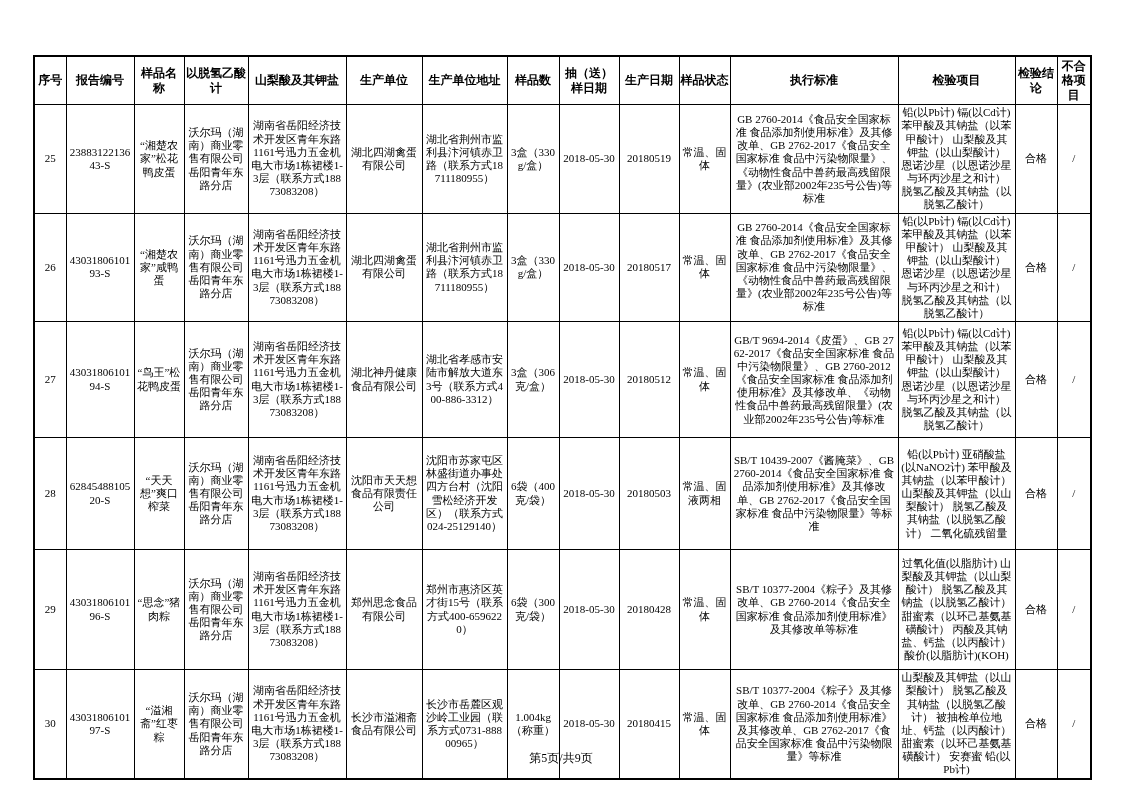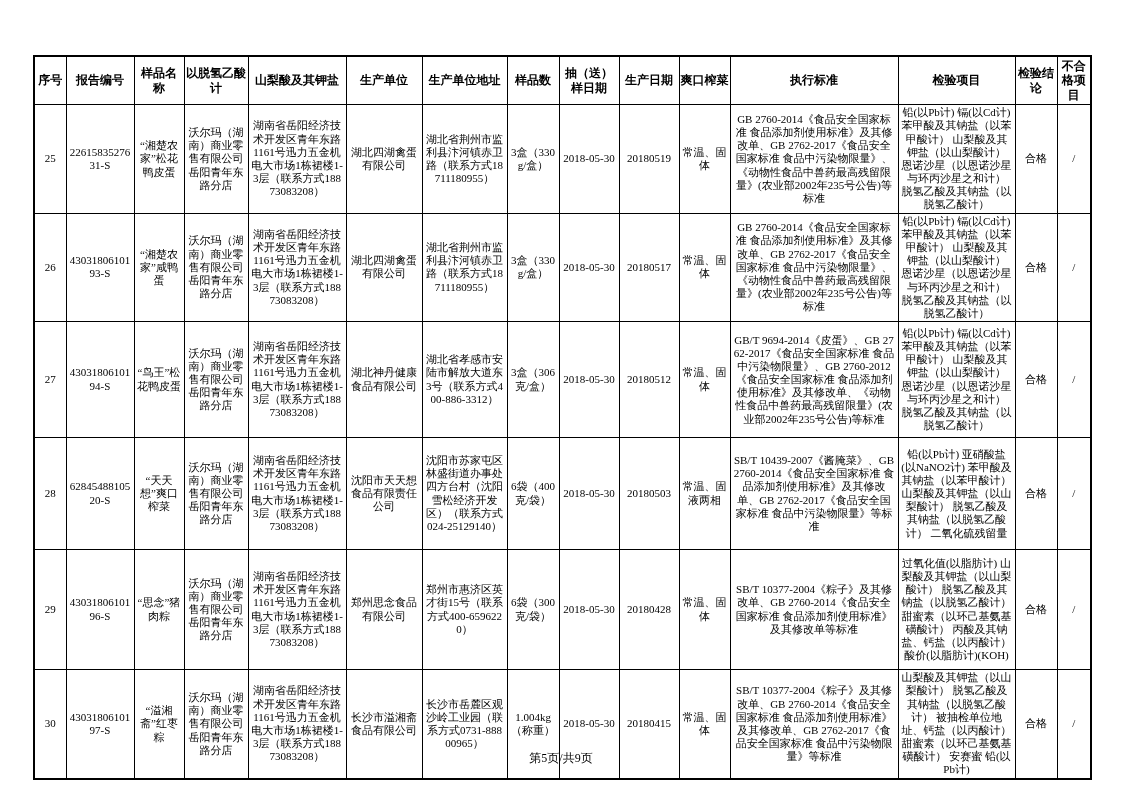--- a/index.html
+++ b/index.html
@@ -68,31 +68,31 @@
         <th>序号</th>
         <th>报告编号</th>
         <th>样品名称</th>
         <th>以脱氢乙酸计</th>
         <th>山梨酸及其钾盐</th>
         <th>生产单位</th>
         <th>生产单位地址</th>
         <th>样品数</th>
         <th>抽（送）样日期</th>
         <th>生产日期</th>
-        <th>爽口榨菜</th>
+        <th>样品状态</th>
         <th>执行标准</th>
         <th>检验项目</th>
         <th>检验结论</th>
         <th>不合格项目</th>
       </tr>
     </thead>
     <tbody>
       <tr style="height:105px">
         <td>25</td>
-        <td>2261583527631-S</td>
+        <td>2388312213643-S</td>
         <td>“湘楚农家”松花鸭皮蛋</td>
         <td>沃尔玛（湖南）商业零售有限公司岳阳青年东路分店</td>
         <td>湖南省岳阳经济技术开发区青年东路1161号迅力五金机电大市场1栋裙楼1-3层（联系方式18873083208）</td>
         <td>湖北四湖禽蛋有限公司</td>
         <td>湖北省荆州市监利县汴河镇赤卫路（联系方式18711180955）</td>
         <td>3盒（330g/盒）</td>
         <td>2018-05-30</td>
         <td>20180519</td>
         <td>常温、固体</td>
         <td>GB 2760-2014《食品安全国家标准 食品添加剂使用标准》及其修改单、GB 2762-2017《食品安全国家标准 食品中污染物限量》、《动物性食品中兽药最高残留限量》(农业部2002年235号公告)等标准</td>

